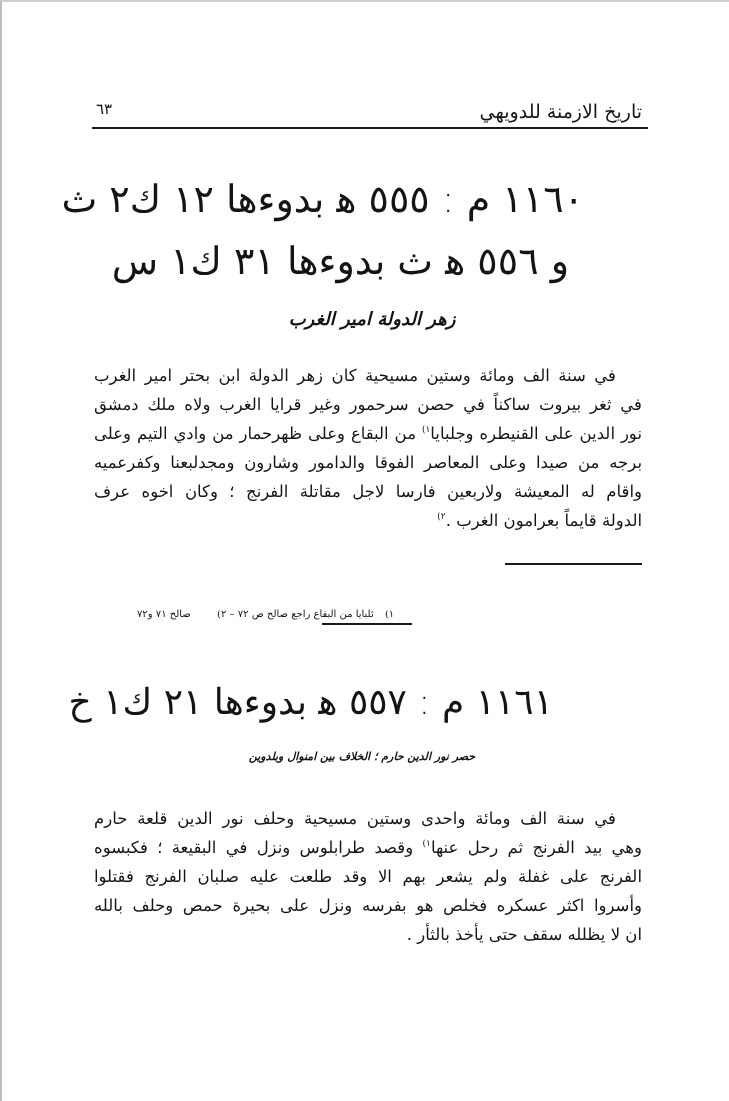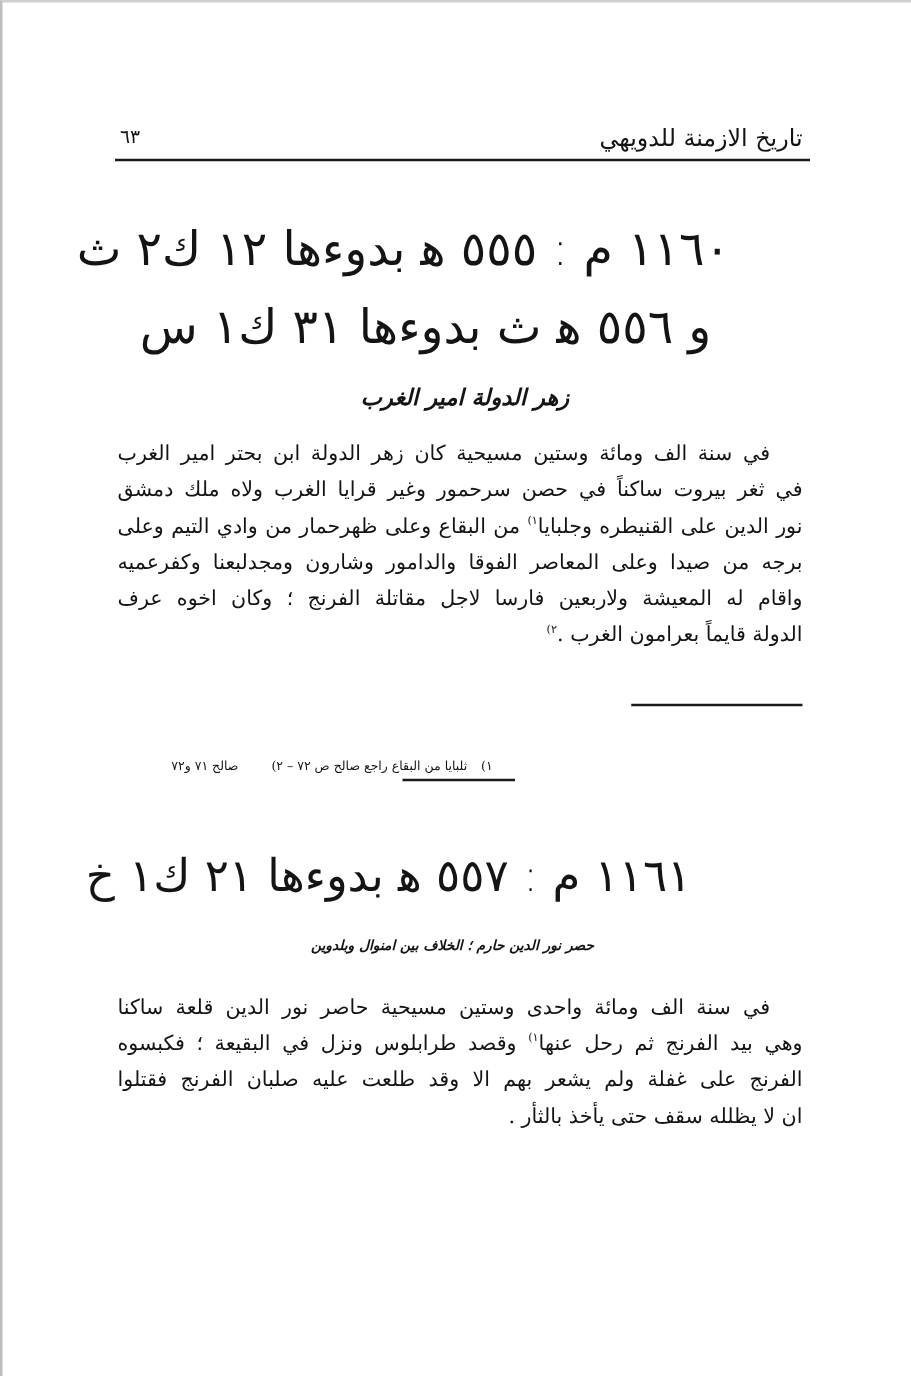--- a/index.html
+++ b/index.html
@@ -95,21 +95,21 @@
     }
     .para .line {
       display: block;
       white-space: nowrap;
       text-align: justify;
       text-align-last: justify;
     }
     .para .line.last {
       text-align-last: right;
     }
-    .para .line.indent { padding-right: 26px; }
+    .para .line.indent { padding-right: 26px; margin-top: 13px; }
     .para-1 { top: 346px; }
     .para-2 { top: 789px; }
     .para-3 { top: 959px; }
     sup.fn {
       font-size: 9px;
       vertical-align: 7px;
       line-height: 0;
     }
 
     
@@ -160,20 +160,21 @@
     <span class="fn-gap"></span>
     <span>صالح ٧١ و٧٢</span>
   </div>
 
   <div class="rule section-divider"></div>
 
   <div class="date-line date-3">١١٦١ م : ٥٥٧ ﻫ  بدوءها ٢١ ك١ خ</div>
   <div class="subheading sub-2">حصر نور الدين حارم ؛ الخلاف بين امنوال وبلدوين</div>
 
   <div class="para para-2">
-    <span class="line indent">في سنة الف ومائة واحدى وستين مسيحية حاصر نور الدين قلعة ساكنا</span>
+    <span class="line indent">في سنة الف ومائة واحدى وستين مسيحية وحلف نور الدين قلعة حارم</span>
     <span class="line"><span>وهي بيد الفرنج ثم رحل عنها</span><sup class="fn">١)</sup> <span>وقصد طرابلوس ونزل في البقيعة ؛ فكبسوه</span></span>
     <span class="line">الفرنج على غفلة ولم يشعر بهم الا وقد طلعت عليه صلبان الفرنج فقتلوا</span>
+    <span class="line">وأسروا اكثر عسكره فخلص هو بفرسه ونزل على بحيرة حمص وحلف بالله</span>
     <span class="line last">ان لا يظلله سقف حتى يأخذ بالثأر .</span>
   </div>
 
 
 </div>
 
 </body></html>

